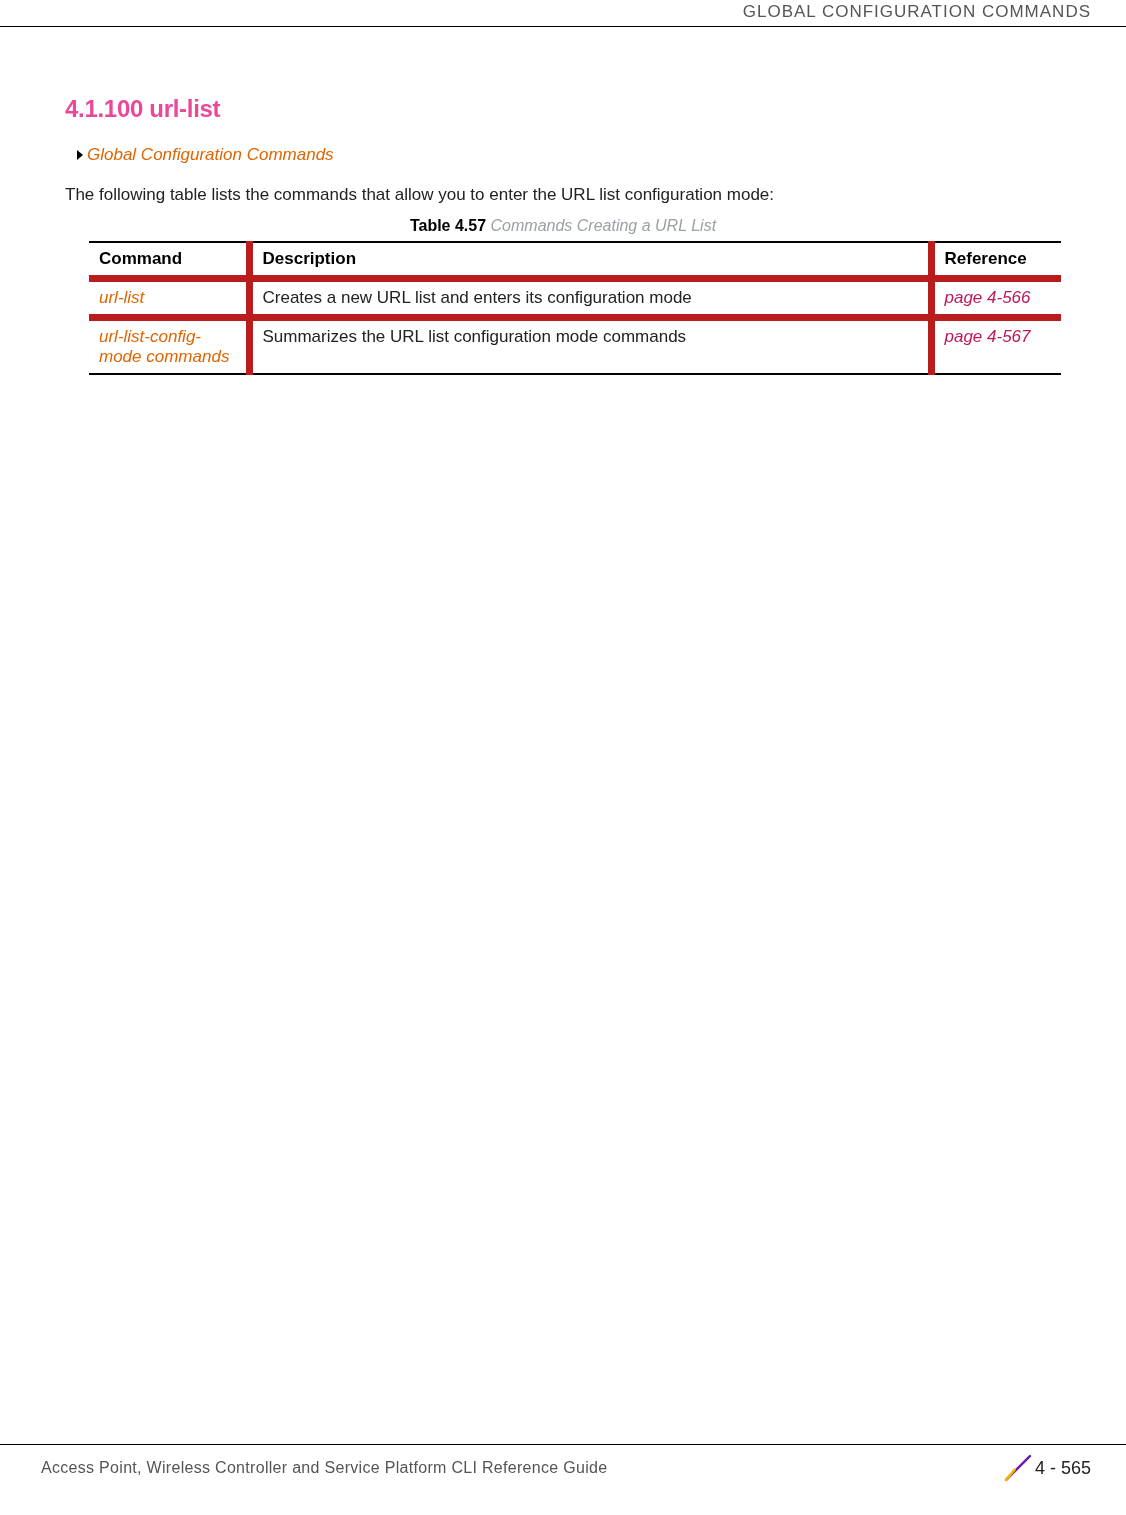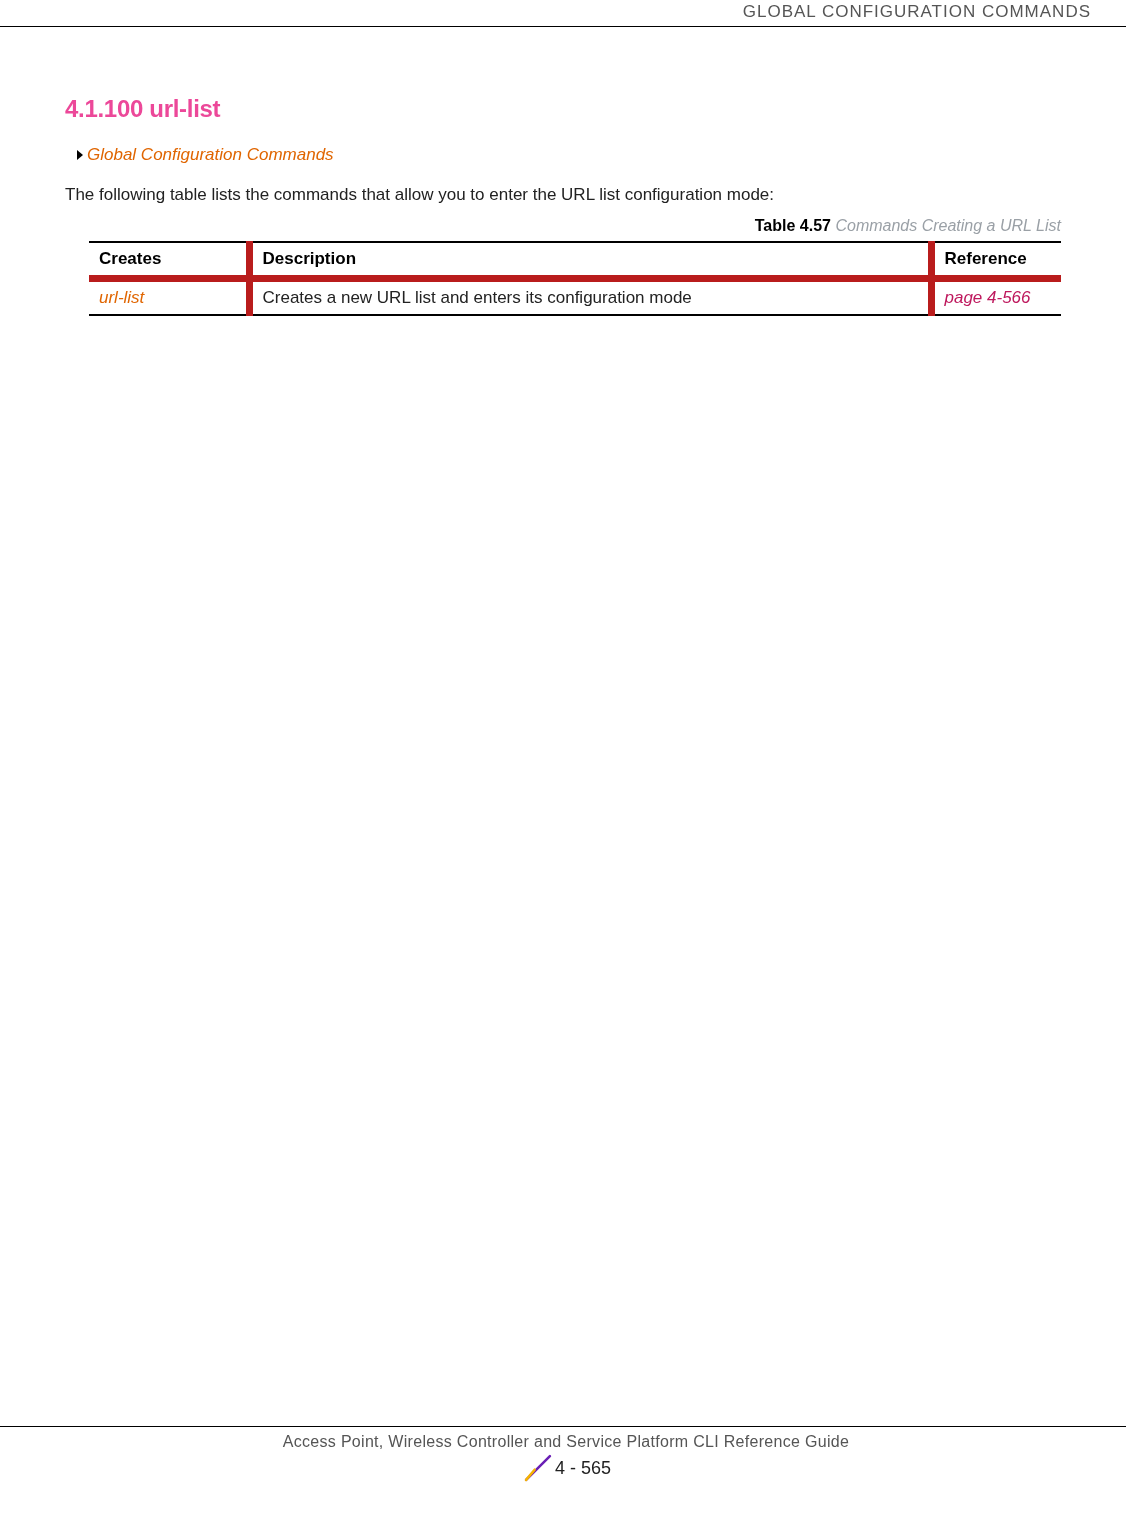--- a/index.html
+++ b/index.html
@@ -57,21 +57,21 @@
       font-size: 17px;
       cursor: pointer;
     }
     .intro-text {
       font-size: 17px;
       color: #222;
       margin-bottom: 10px;
       line-height: 1.4;
     }
     .table-caption {
-      text-align: right;
+      text-align: center;
       font-size: 16px;
       margin-bottom: 6px;
       margin-top: 10px;
     }
     .table-caption .tlabel {
       font-weight: bold;
       color: #000;
     }
     .table-caption .ttitle {
       font-style: italic;
@@ -124,21 +124,20 @@
       bottom: 30px;
       left: 0;
       right: 0;
       padding: 6px 35px 0 41px;
       border-top: 1px solid #000;
       display: flex;
       justify-content: space-between;
       align-items: center;
       font-size: 16px;
       color: #555;
-      flex-direction: column;
     }
     .footer-title {
       letter-spacing: 0.3px;
       font-weight: 300;
     }
     .footer-right {
       display: flex;
       align-items: center;
       gap: 0;
     }
@@ -169,31 +168,36 @@
   <p class="intro-text">The following table lists the commands that allow you to enter the URL list configuration mode:</p>
 
   <div class="table-caption">
     <span class="tlabel">Table 4.57</span>
     <span class="ttitle">Commands Creating a URL List</span>
   </div>
 
   <table class="cmd-table">
     <thead>
       <tr>
-        <th class="col-command">Creates</th>
+        <th class="col-command">Command</th>
         <th>Description</th>
         <th class="col-ref">Reference</th>
       </tr>
     </thead>
     <tbody>
       <tr>
         <td><span class="command-link">url-list</span></td>
         <td>Creates a new URL list and enters its configuration mode</td>
         <td><span class="ref-link">page 4-566</span></td>
       </tr>
+      <tr>
+        <td><span class="command-link">url-list-config-mode commands</span></td>
+        <td>Summarizes the URL list configuration mode commands</td>
+        <td><span class="ref-link">page 4-567</span></td>
+      </tr>
     </tbody>
   </table>
 </div>
 
 <div class="footer">
   <span class="footer-title">Access Point, Wireless Controller and Service Platform CLI Reference Guide</span>
   <div class="footer-right">
     <svg class="footer-logo" viewBox="0 0 40 40">
       <line x1="6" y1="34" x2="34" y2="6" stroke="#6a1fb5" stroke-width="3" stroke-linecap="round"></line>
       <line x1="6" y1="34" x2="16" y2="22" stroke="#f5b301" stroke-width="3" stroke-linecap="round"></line>

